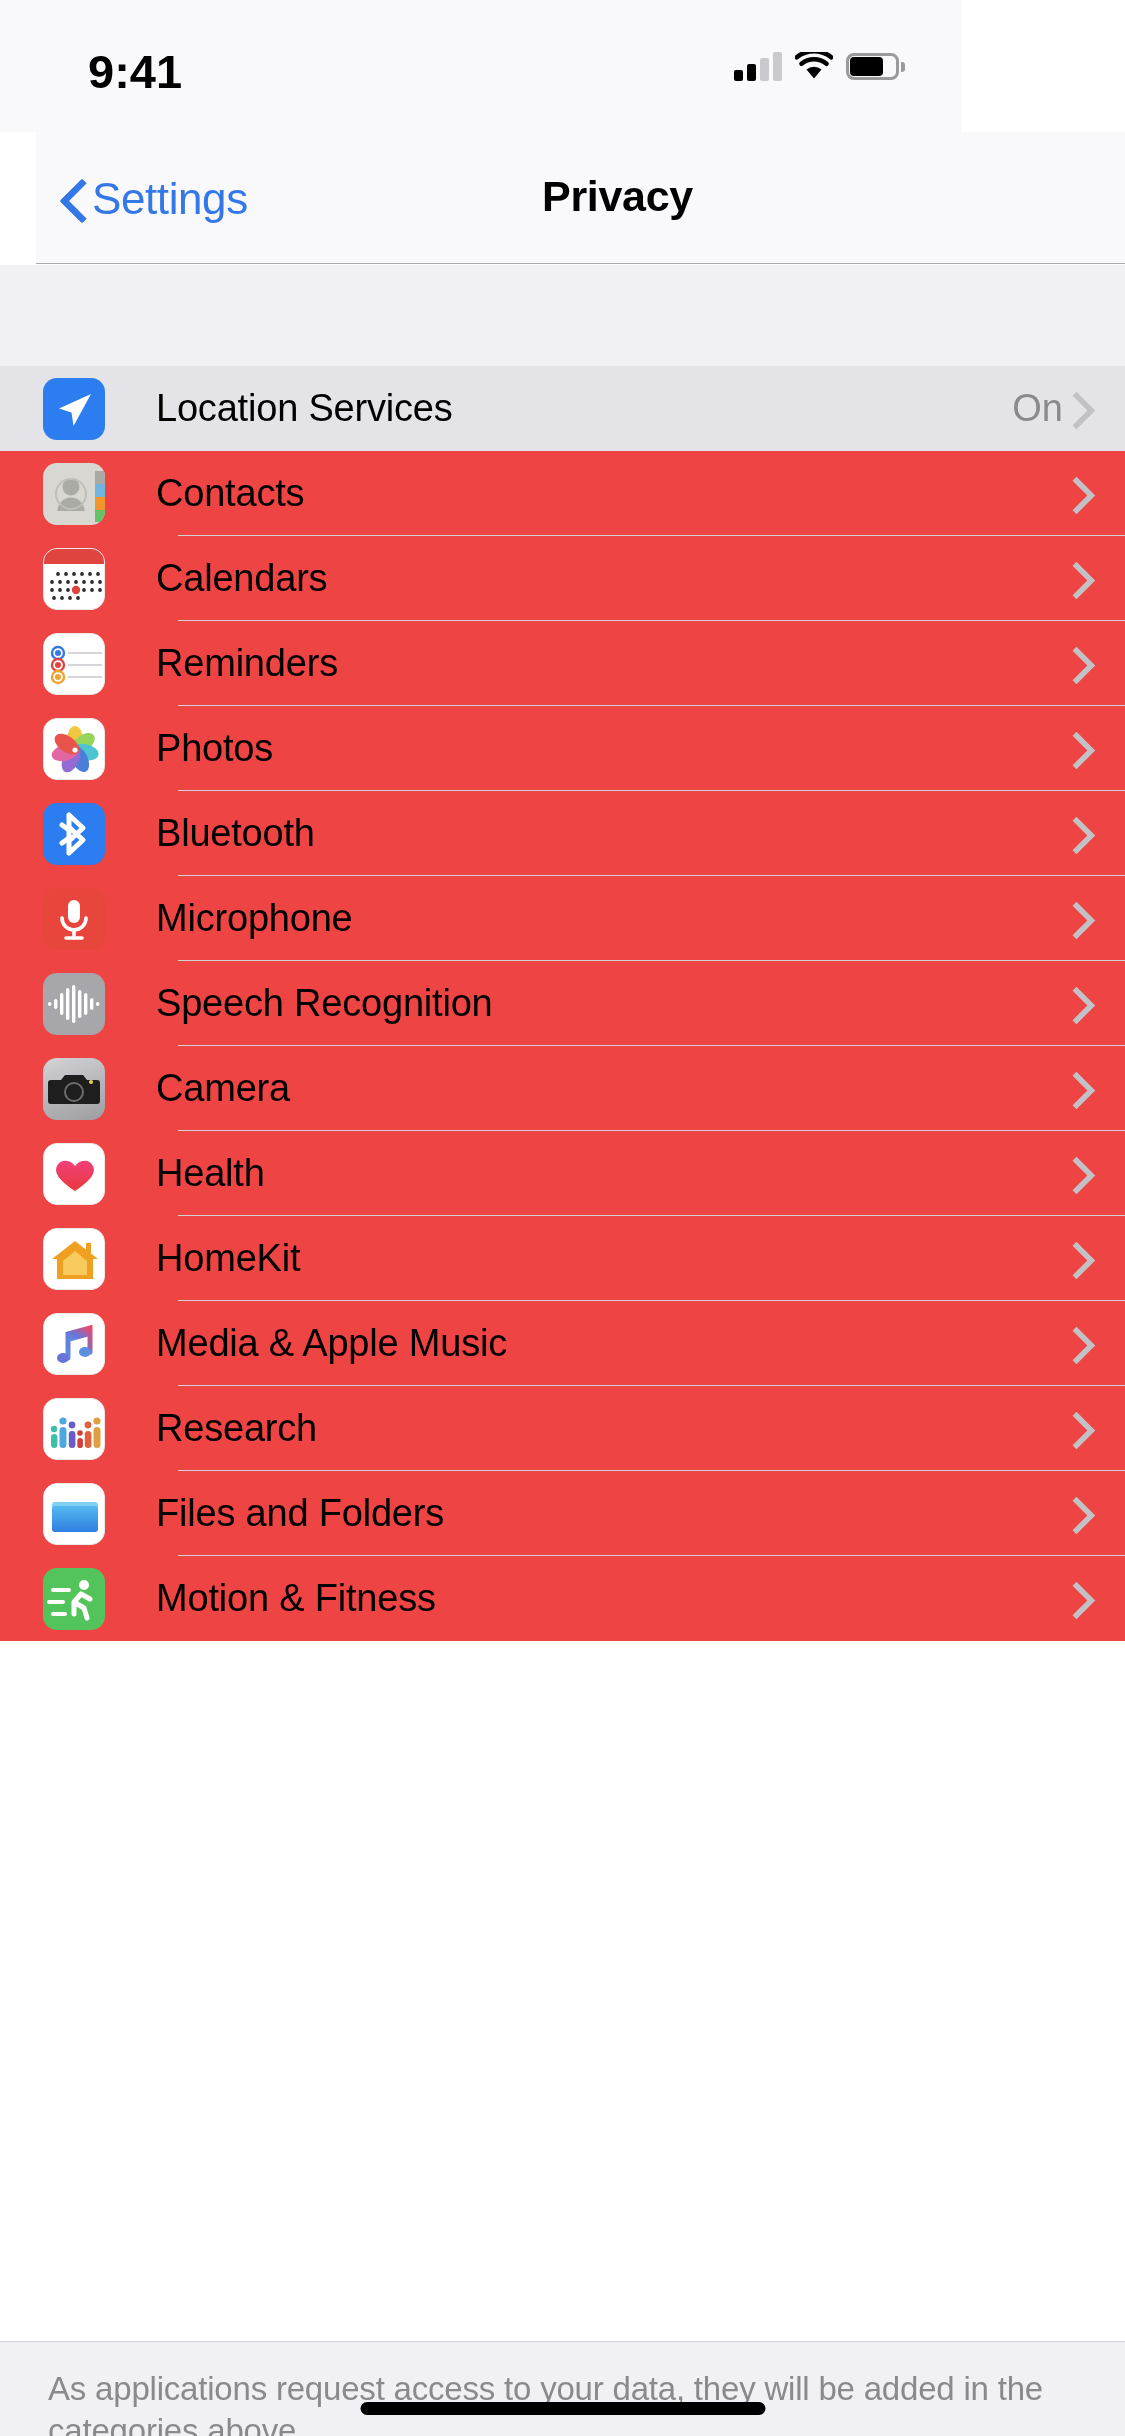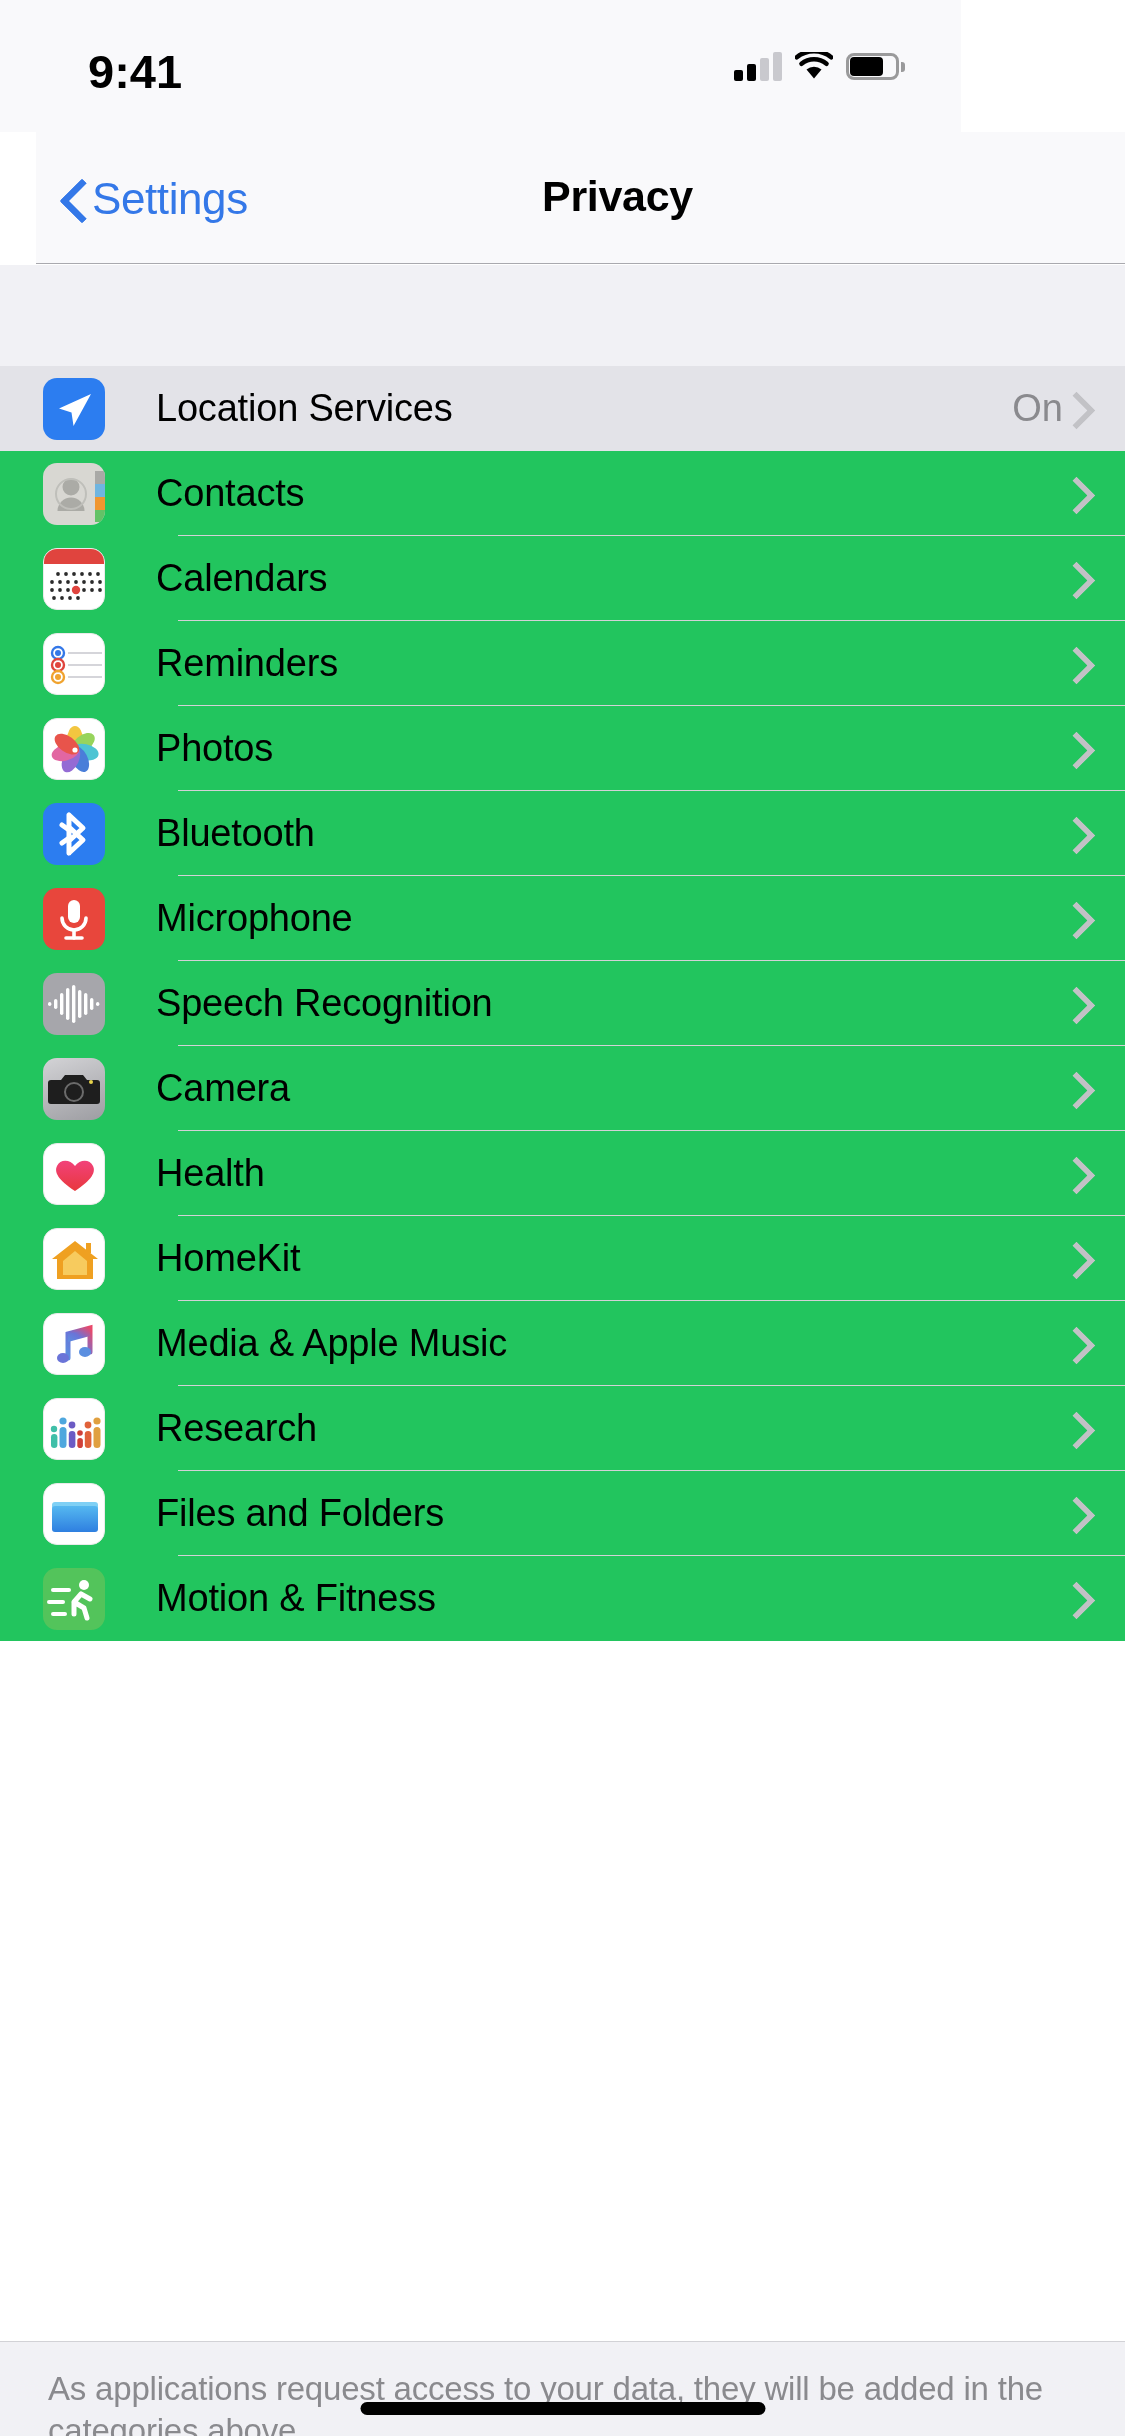--- a/index.html
+++ b/index.html
@@ -66,21 +66,21 @@
     font-size:43px; font-weight:bold; color:#000; letter-spacing:-.3px;padding-left:38px;
   }
 
   
   .gap{ position:absolute; top:265px; left:0; width:1125px; height:101px; background:#F1F1F5; }
 
   
   .list{ position:absolute; top:366px; left:0; width:1125px; background:#FFFFFF; }
   .row{
     position:relative; height:85px; display:flex; align-items:center;
-    background:#22c55e; cursor:pointer;
+    background:#ef4444; cursor:pointer;
   }
   .row.selected{ background:#E3E3E8; }
   .row .sep{
     position:absolute; left:178px; right:0; bottom:0; height:1px; background:#D2D2D6;
   }
   .ico{
     flex:0 0 auto; width:62px; height:62px; margin-left:43px; border-radius:14px;
     position:relative; overflow:hidden;
   }
   .label{

